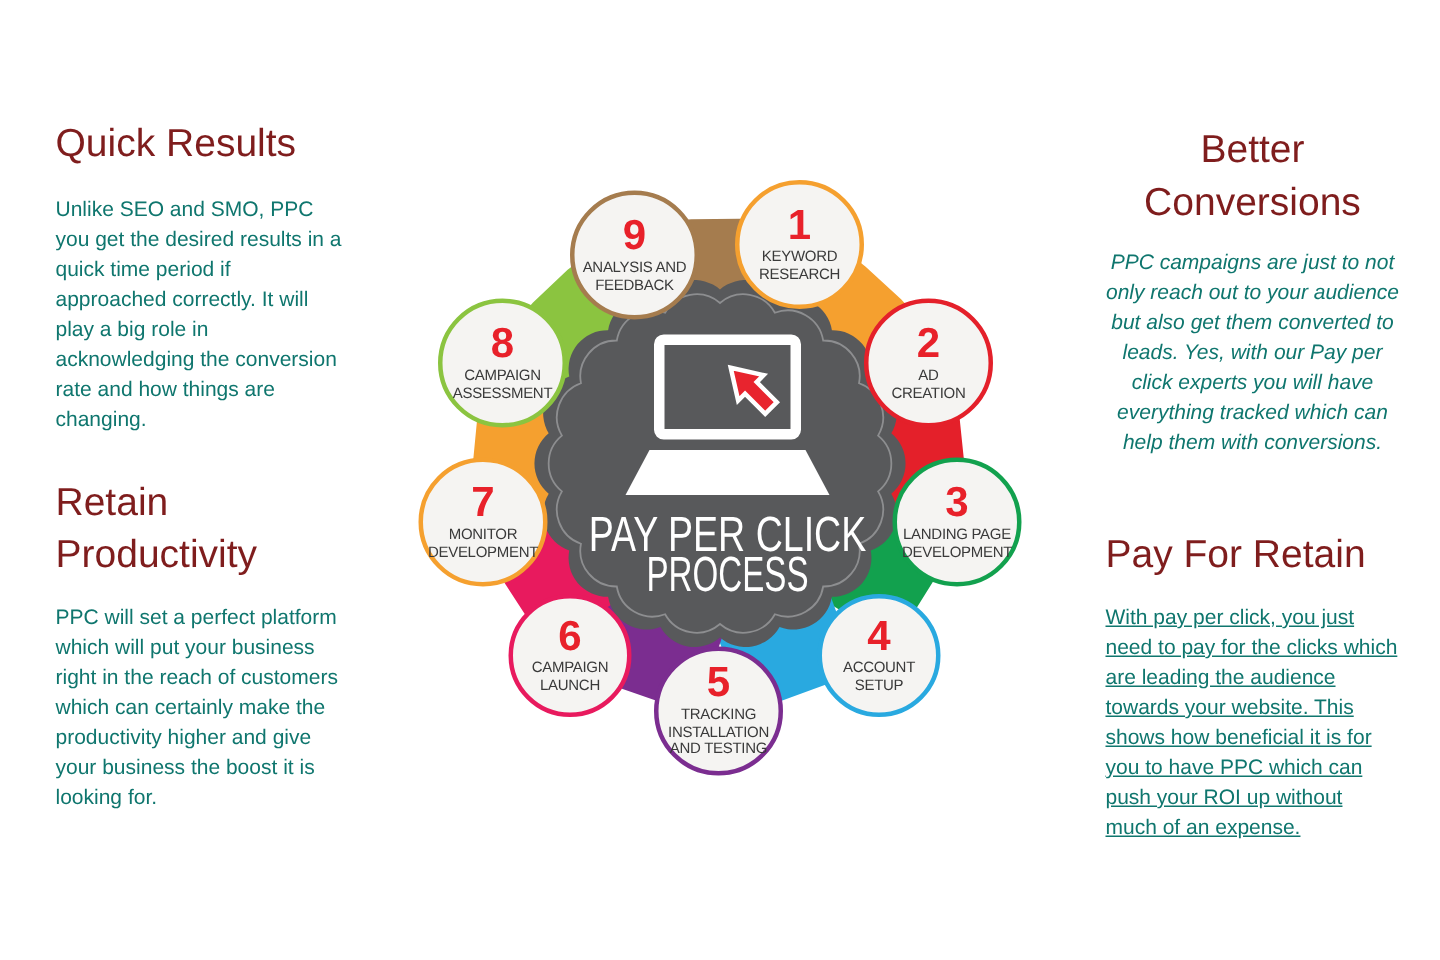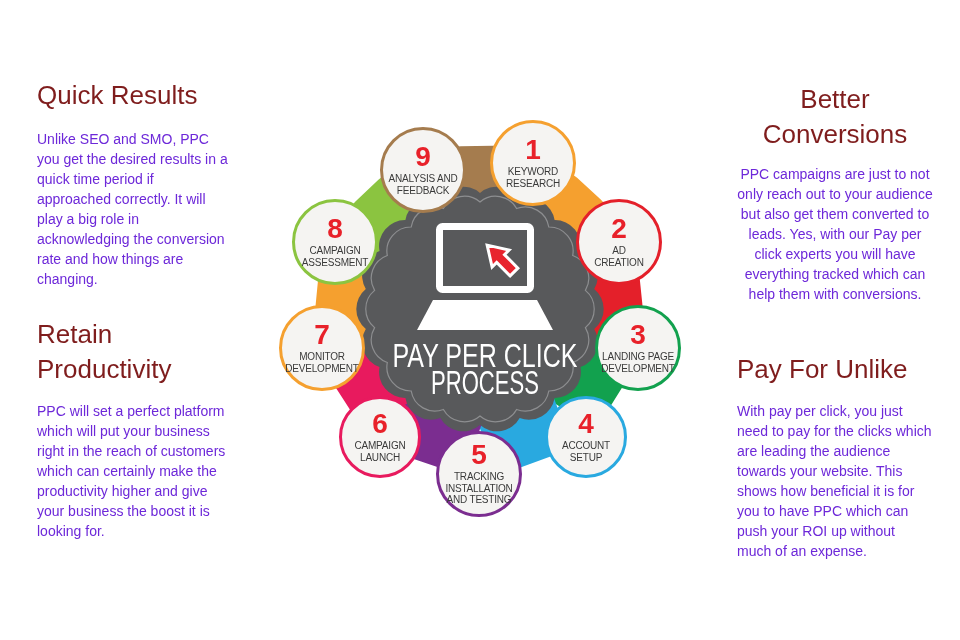--- a/index.html
+++ b/index.html
@@ -1,25 +1,25 @@
 <!DOCTYPE html>
 <html><head>
 <meta charset="utf-8">
 <style>
   html,body{margin:0;padding:0;background:#ffffff;}
   body{width:960px;height:640px;position:relative;overflow:hidden;
        font-family:"Liberation Sans",sans-serif;}
   .article{position:absolute;}
   .article h2{margin:0;font-size:26px;line-height:35px;font-weight:400;color:#7f1d1d;
               font-family:"Liberation Sans",sans-serif;}
-  .article p{font-size:14px;line-height:20px;color:#6d28d9;margin:0;}
+  .article p{font-size:14px;line-height:20px;color:#0f766e;margin:0;}
   #a1{left:37px;top:78px;width:194px;}  #a1 p{margin-top:16px;}
   #a2{left:37px;top:317px;width:194px;} #a2 p{margin-top:14px;}
-  #a3{left:737px;top:82px;width:196px;text-align:center;} #a3 p{margin-top:12px;}
-  #a4{left:737px;top:352px;width:196px;}#a4 p{margin-top:14px;}
+  #a3{left:737px;top:82px;width:196px;text-align:center;} #a3 p{margin-top:12px;font-style:italic;}
+  #a4{left:737px;top:352px;width:196px;}#a4 p{margin-top:14px;text-decoration:underline;}
 
   .diagram{position:absolute;left:270px;top:100px;width:420px;height:430px;}
   .diagram svg{position:absolute;left:0;top:0;}
 
   .step{position:absolute;width:86px;height:86px;border-radius:50%;
         border:3px solid #999;background:#f5f4f2;box-sizing:border-box;
         display:flex;flex-direction:column;align-items:center;justify-content:center;
         text-align:center;}
   .step.sm{width:82px;height:82px;}
   .step-num{font-size:28px;line-height:26px;font-weight:bold;color:#e8212a;}
@@ -41,21 +41,21 @@
     <h2>Retain Productivity</h2>
     <p>PPC will set a perfect platform which will put your business right in the reach of customers which can certainly make the productivity higher and give your business the boost it is looking for.</p>
   </article>
 
   <article class="article" id="a3">
     <h2>Better Conversions</h2>
     <p>PPC campaigns are just to not only reach out to your audience but also get them converted to leads. Yes, with our Pay per click experts you will have everything tracked which can help them with conversions.</p>
   </article>
 
   <article class="article" id="a4">
-    <h2>Pay For Unlike</h2>
+    <h2>Pay For Retain</h2>
     <p>With pay per click, you just need to pay for the clicks which are leading the audience towards your website. This shows how beneficial it is for you to have PPC which can push your ROI up without much of an expense.</p>
   </article>
 
   <div class="diagram">
     <svg width="420" height="430" viewBox="0 0 420 430">
       <g id="petals">
           <rect x="-40" y="-45" width="80" height="90" rx="24" transform="translate(209,209) rotate(42.4) translate(0,-118)" fill="#f5a02f"></rect>
           <rect x="-40" y="-45" width="80" height="90" rx="24" transform="translate(209,209) rotate(84.1) translate(0,-118)" fill="#e4202a"></rect>
           <rect x="-40" y="-45" width="80" height="90" rx="24" transform="translate(209,209) rotate(122) translate(0,-118)" fill="#12a14e"></rect>
           <rect x="-40" y="-45" width="80" height="90" rx="24" transform="translate(209,209) rotate(160) translate(0,-118)" fill="#29a9e0"></rect>

